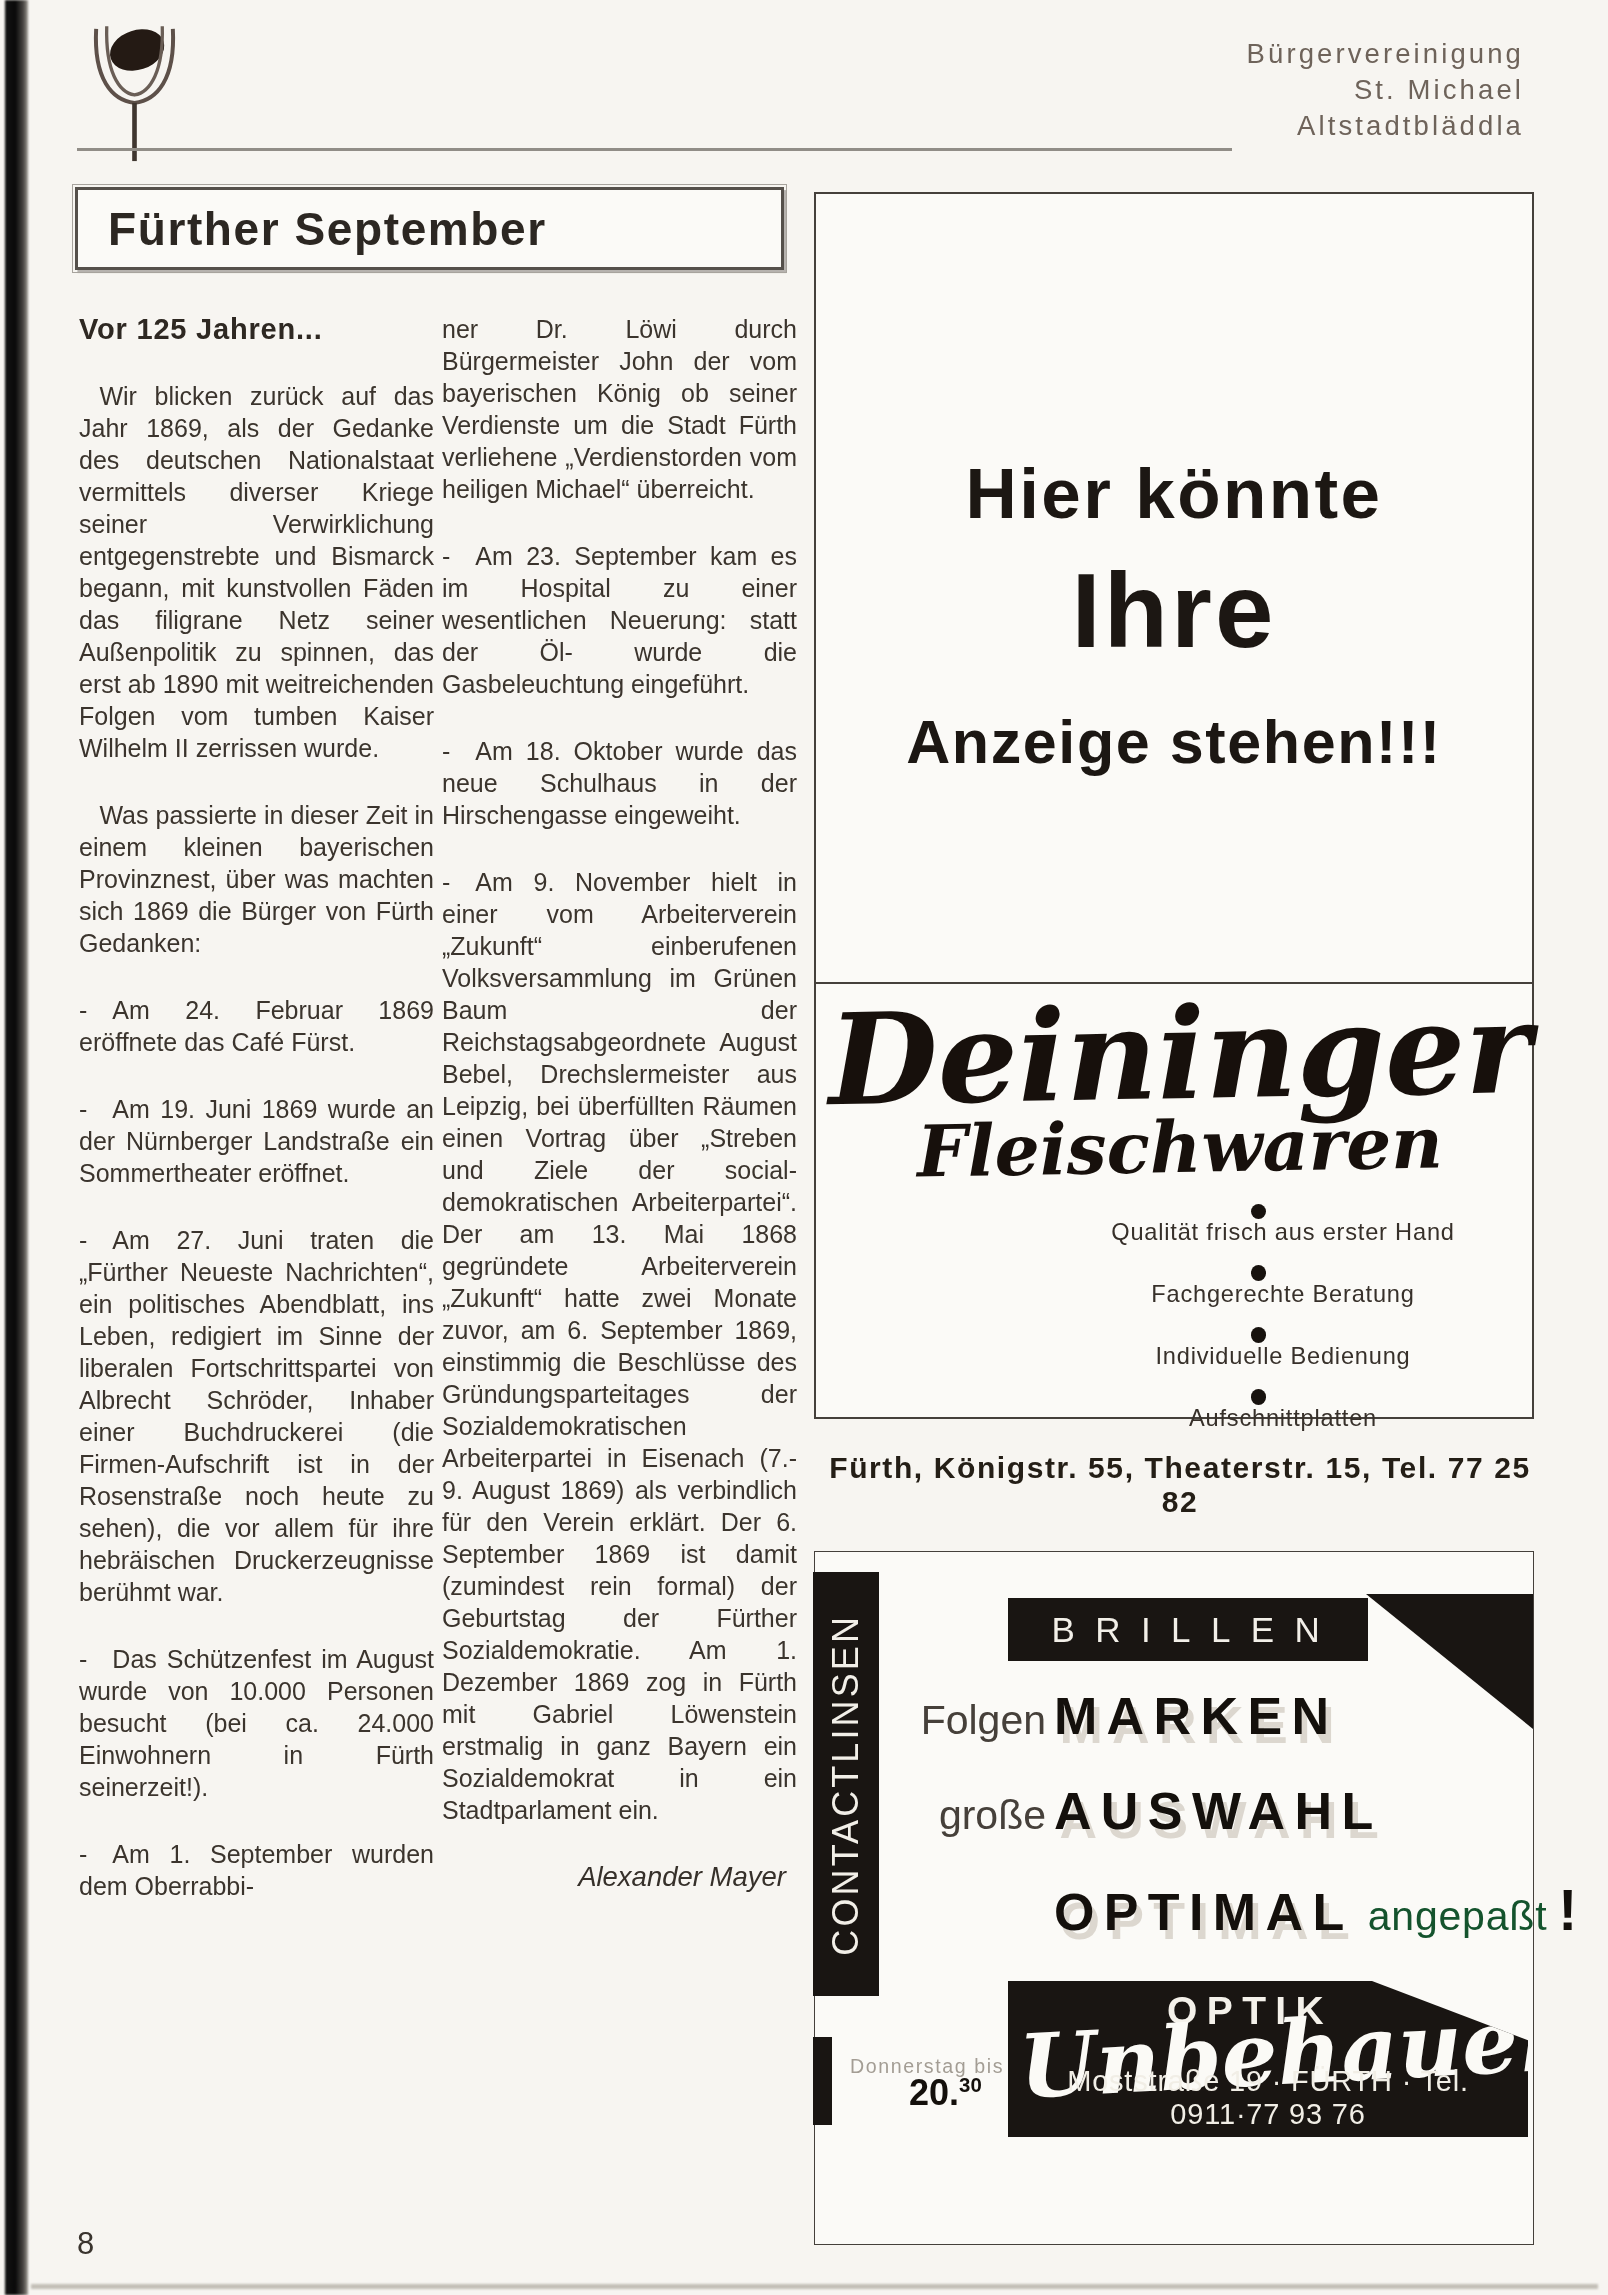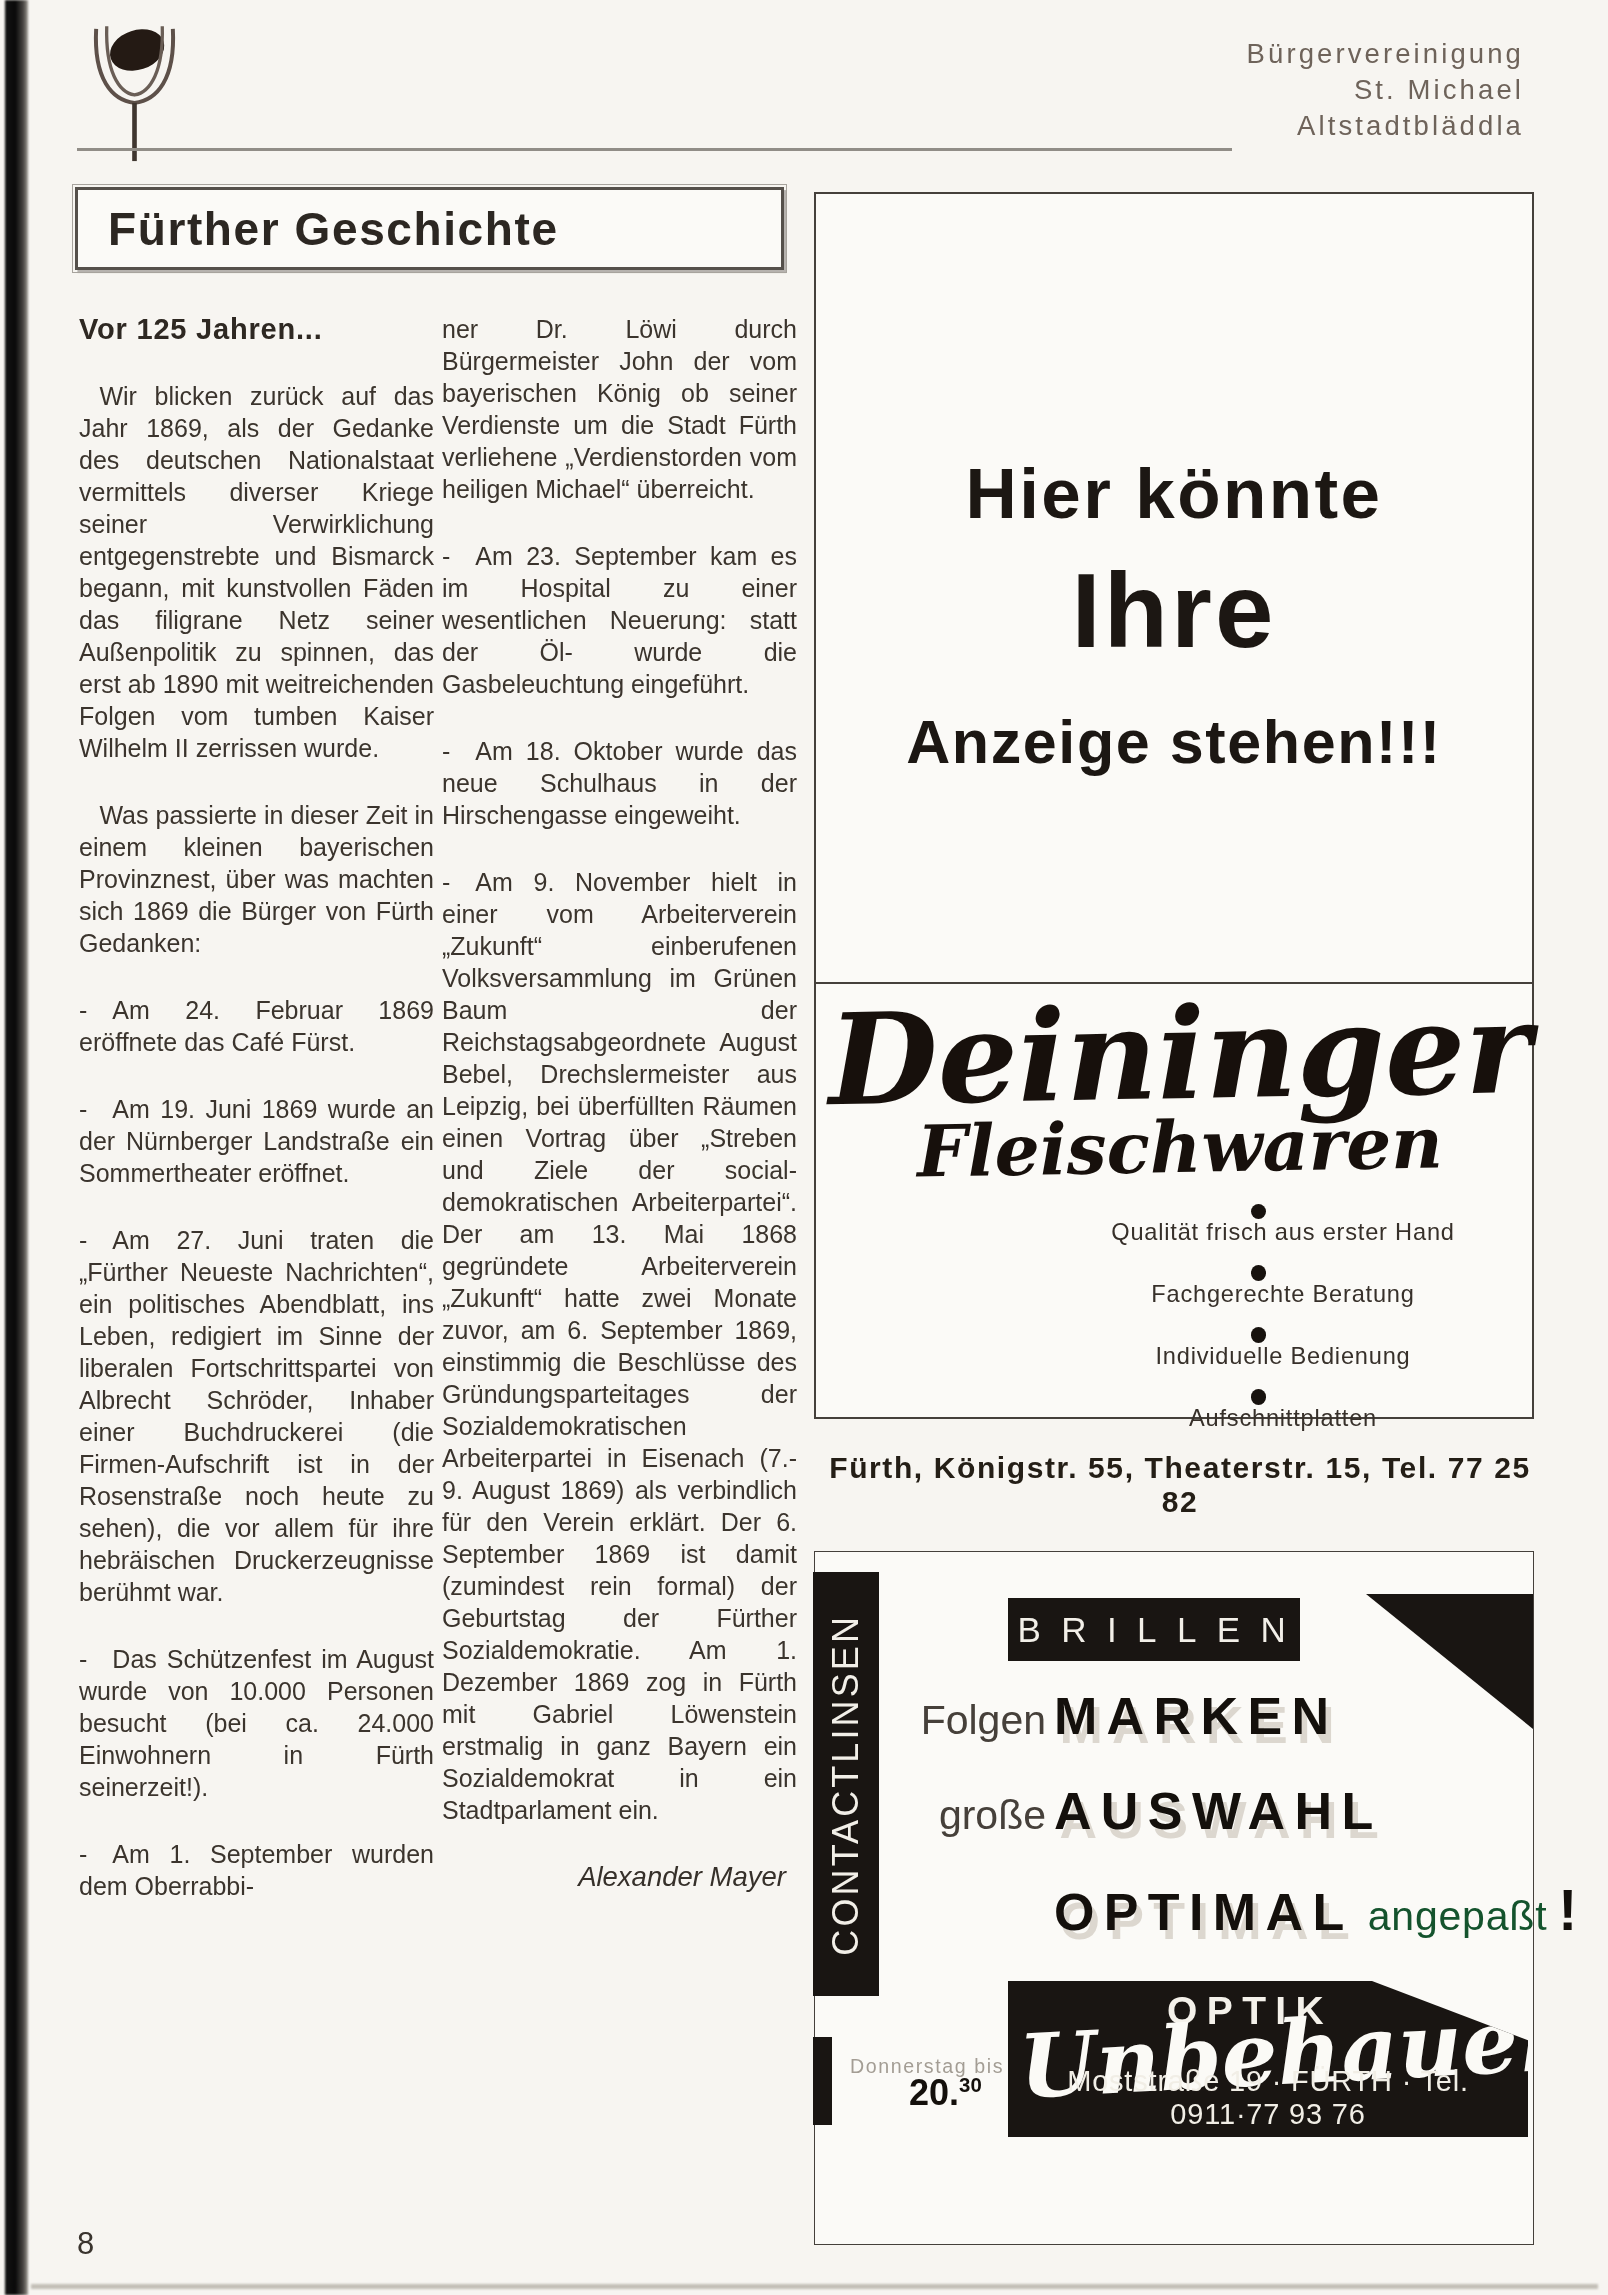--- a/index.html
+++ b/index.html
@@ -56,21 +56,21 @@
   .cl-bar{position:absolute;left:-1.6px;top:20.4px;width:66px;height:424px;background:#191512;
         display:flex;align-items:center;justify-content:center;}
   .cl-bar span{writing-mode:vertical-rl;transform:rotate(180deg);color:#f2efe8;font-size:36px;
         letter-spacing:3.1px;font-weight:500;}
   .cl-strip{position:absolute;left:-1.6px;top:485px;width:19px;height:88px;background:#191512;}
   .hours-label{position:absolute;left:35px;top:503px;font-size:19.6px;color:#a39d94;letter-spacing:1.6px;filter:blur(0.5px);}
   .hours-value{position:absolute;left:94px;top:520px;font-size:36px;font-weight:bold;color:#14100c;}
   .hours-value sup{font-size:20.4px;}
   .corner-tri{position:absolute;right:0;top:42px;width:167px;height:135px;background:#191512;
         clip-path:polygon(0 0,100% 0,100% 100%);}
-  .brillen{position:absolute;left:193px;top:46px;width:292px;height:63px;background:#191512;color:#f2efe8;
+  .brillen{position:absolute;left:193px;top:46px;width:360px;height:63px;background:#191512;color:#f2efe8;
         display:flex;align-items:center;justify-content:center;font-size:35px;letter-spacing:20.4px;padding-left:15.7px;box-sizing:border-box;}
   .adrow{position:absolute;display:flex;align-items:baseline;white-space:nowrap;left:91px;}
   .adrow .light{display:inline-block;width:140px;text-align:right;padding-right:7.9px;font-size:41px;color:#46403a;}
   .adrow .big{font-size:52px;font-weight:800;letter-spacing:9.4px;color:#14100c;text-shadow:5.5px 8.6px 0 #dcd7cf;}
   .adrow .after-light{font-size:41px;color:#14532d;margin-left:14px;letter-spacing:0.8px;}
   .adrow .bang{font-size:57px;font-weight:800;color:#14100c;margin-left:11px;}
   .row1{top:134px;} .row2{top:229px;} .row3{top:325px;}
   .unbox{position:absolute;left:193px;top:429px;width:520px;height:156px;background:#191512;
         clip-path:polygon(0 0,70% 0,100% 38%,100% 100%,0 100%);}
   .unbox .optik{position:absolute;left:159px;top:7.9px;color:#f4f1ea;font-size:39px;font-weight:bold;letter-spacing:9.4px;}
@@ -95,21 +95,21 @@
     </svg>
   </div>
   <div class="header-org">
     <div>Bürgervereinigung</div>
     <div>St. Michael</div>
     <div>Altstadtbläddla</div>
   </div>
   <div class="header-rule"></div>
 
   <div class="title-box">
-    <h1>Fürther Geschichte</h1>
+    <h1>Fürther September</h1>
   </div>
 
   <div class="col col-left">
     <p class="col-heading">Vor 125 Jahren...</p>
     <p class="indent">Wir blicken zurück auf das Jahr 1869, als der Gedanke des deutschen Nationalstaat vermittels diverser Kriege seiner Verwirklichung entgegenstrebte und Bismarck begann, mit kunstvollen Fäden das filigrane Netz seiner Außenpolitik zu spinnen, das erst ab 1890 mit weitreichenden Folgen vom tumben Kaiser Wilhelm II zerrissen wurde.</p>
     <p class="indent">Was passierte in dieser Zeit in einem kleinen bayerischen Provinznest, über was machten sich 1869 die Bürger von Fürth Gedanken:</p>
     <p>-  Am 24. Februar 1869 eröffnete das Café Fürst.</p>
     <p>-  Am 19. Juni 1869 wurde an der Nürnberger Landstraße ein Sommertheater eröffnet.</p>
     <p>-  Am 27. Juni traten die „Fürther Neueste Nachrichten“, ein politisches Abendblatt, ins Leben, redigiert im Sinne der liberalen Fortschrittspartei von Albrecht Schröder, Inhaber einer Buchdruckerei (die Firmen-Aufschrift ist in der Rosenstraße noch heute zu sehen), die vor allem für ihre hebräischen Druckerzeugnisse berühmt war.</p>
     <p>-  Das Schützenfest im August wurde von 10.000 Personen besucht (bei ca. 24.000 Einwohnern in Fürth seinerzeit!).</p>

